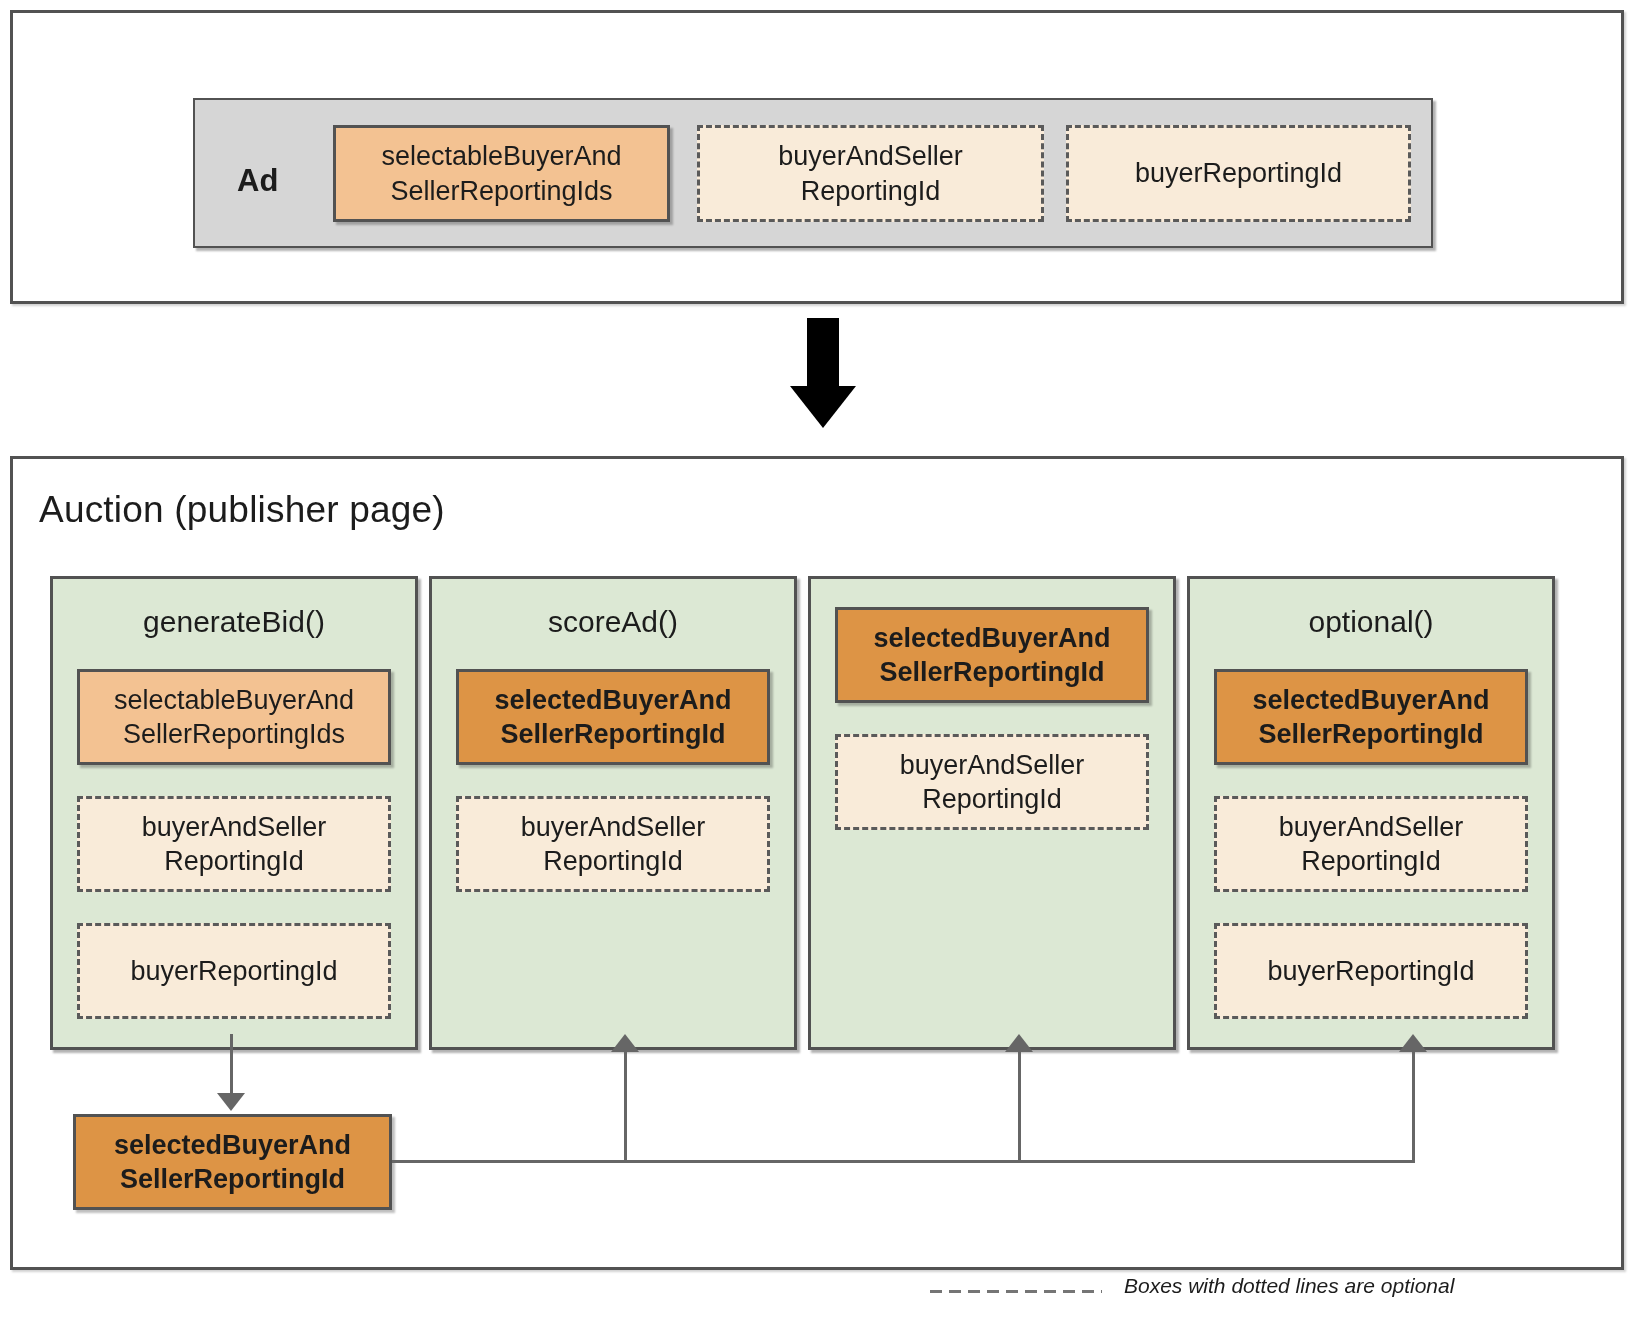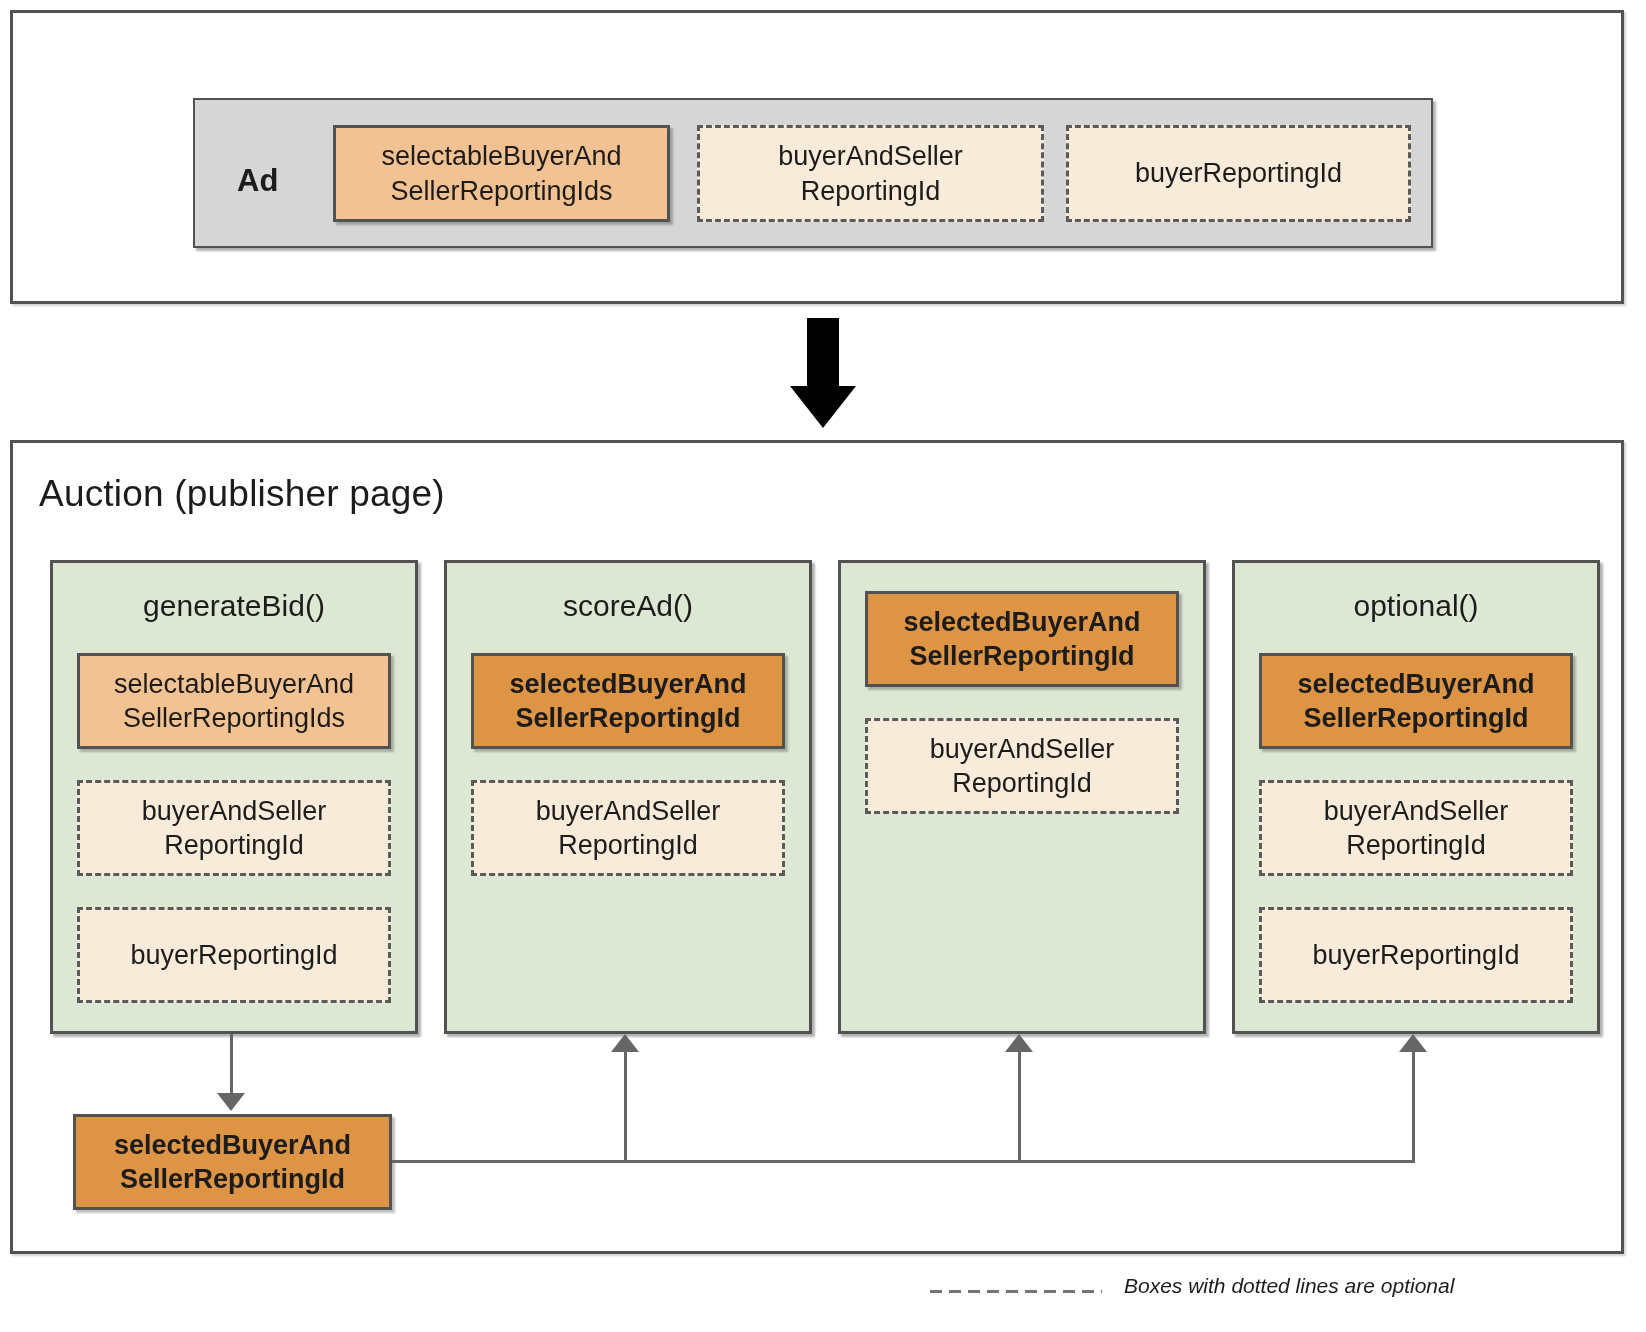--- a/index.html
+++ b/index.html
@@ -2,21 +2,21 @@
 <html style="--panel_gray: #d6d6d6; --green: #dce8d4; --orange_light: #f3c292; --orange_dark: #dd9445; --cream: #f9ebd9; --border_dark: #525252; --connector_gray: #666666; --black: #000000;"><head>
 <meta charset="utf-8">
 <style>
   html,body { margin:0; padding:0; background:#ffffff; }
   body { width:1646px; height:1332px; font-family:"Liberation Sans", sans-serif; color:#1c1c1c; }
   .canvas { position:relative; width:1646px; height:1332px; overflow:hidden; }
 
   .outer-box { position:absolute; background:#fff; border:3px solid var(--border_dark);
                box-shadow:2px 2px 2px rgba(0,0,0,0.18); }
   #interest-box { left:10px; top:10px; width:1608px; height:288px; }
-  #auction-box  { left:10px; top:440px; width:1608px; height:808px; }
+  #auction-box  { left:10px; top:456px; width:1608px; height:808px; }
 
   .section-title { position:absolute; left:26px; top:30px; font-size:37px; letter-spacing:0.2px; }
 
   
   .ad-panel { position:absolute; left:180px; top:85px; width:1236px; height:146px;
               background:var(--panel_gray); border:2px solid var(--border_dark);
               box-shadow:3px 3px 2px rgba(0,0,0,0.3); }
   .ad-label { position:absolute; left:42px; top:8px; height:100%; display:flex; align-items:center;
               font-size:31px; font-weight:bold; }
   .chip { position:absolute; top:25px; height:91px; display:flex; align-items:center; justify-content:center; }
@@ -32,21 +32,21 @@
   #ig-chip-1 { left:502px; width:341px; }
   #ig-chip-2 { left:871px; width:339px; }
 
   
   .big-arrow-stem { position:absolute; left:807px; top:318px; width:32px; height:70px; background:var(--black); }
   .big-arrow-head { position:absolute; left:790px; top:386px; width:0; height:0;
                     border-left:33px solid transparent; border-right:33px solid transparent;
                     border-top:42px solid var(--black); }
 
   
-  .columns { position:absolute; left:37px; top:117px; display:flex; gap:26px; }
+  .columns { position:absolute; left:37px; top:117px; display:flex; gap:11px; }
   .fn-col { width:362px; height:468px; background:var(--green); border:3px solid var(--border_dark);
             box-shadow:3px 3px 2px rgba(0,0,0,0.3); }
   .fn-title { margin-top:24px; text-align:center; font-size:30px; line-height:38px; }
   .fn-box { width:308px; height:90px; margin:31px auto 0; display:flex; align-items:center; justify-content:center; }
   .fn-box.first { margin-top:28px; }
 
   
   .v-line { position:absolute; width:3px; background:var(--connector_gray); }
   .h-line { position:absolute; height:3px; background:var(--connector_gray); }
   .arrow-down-head { position:absolute; width:0; height:0;

